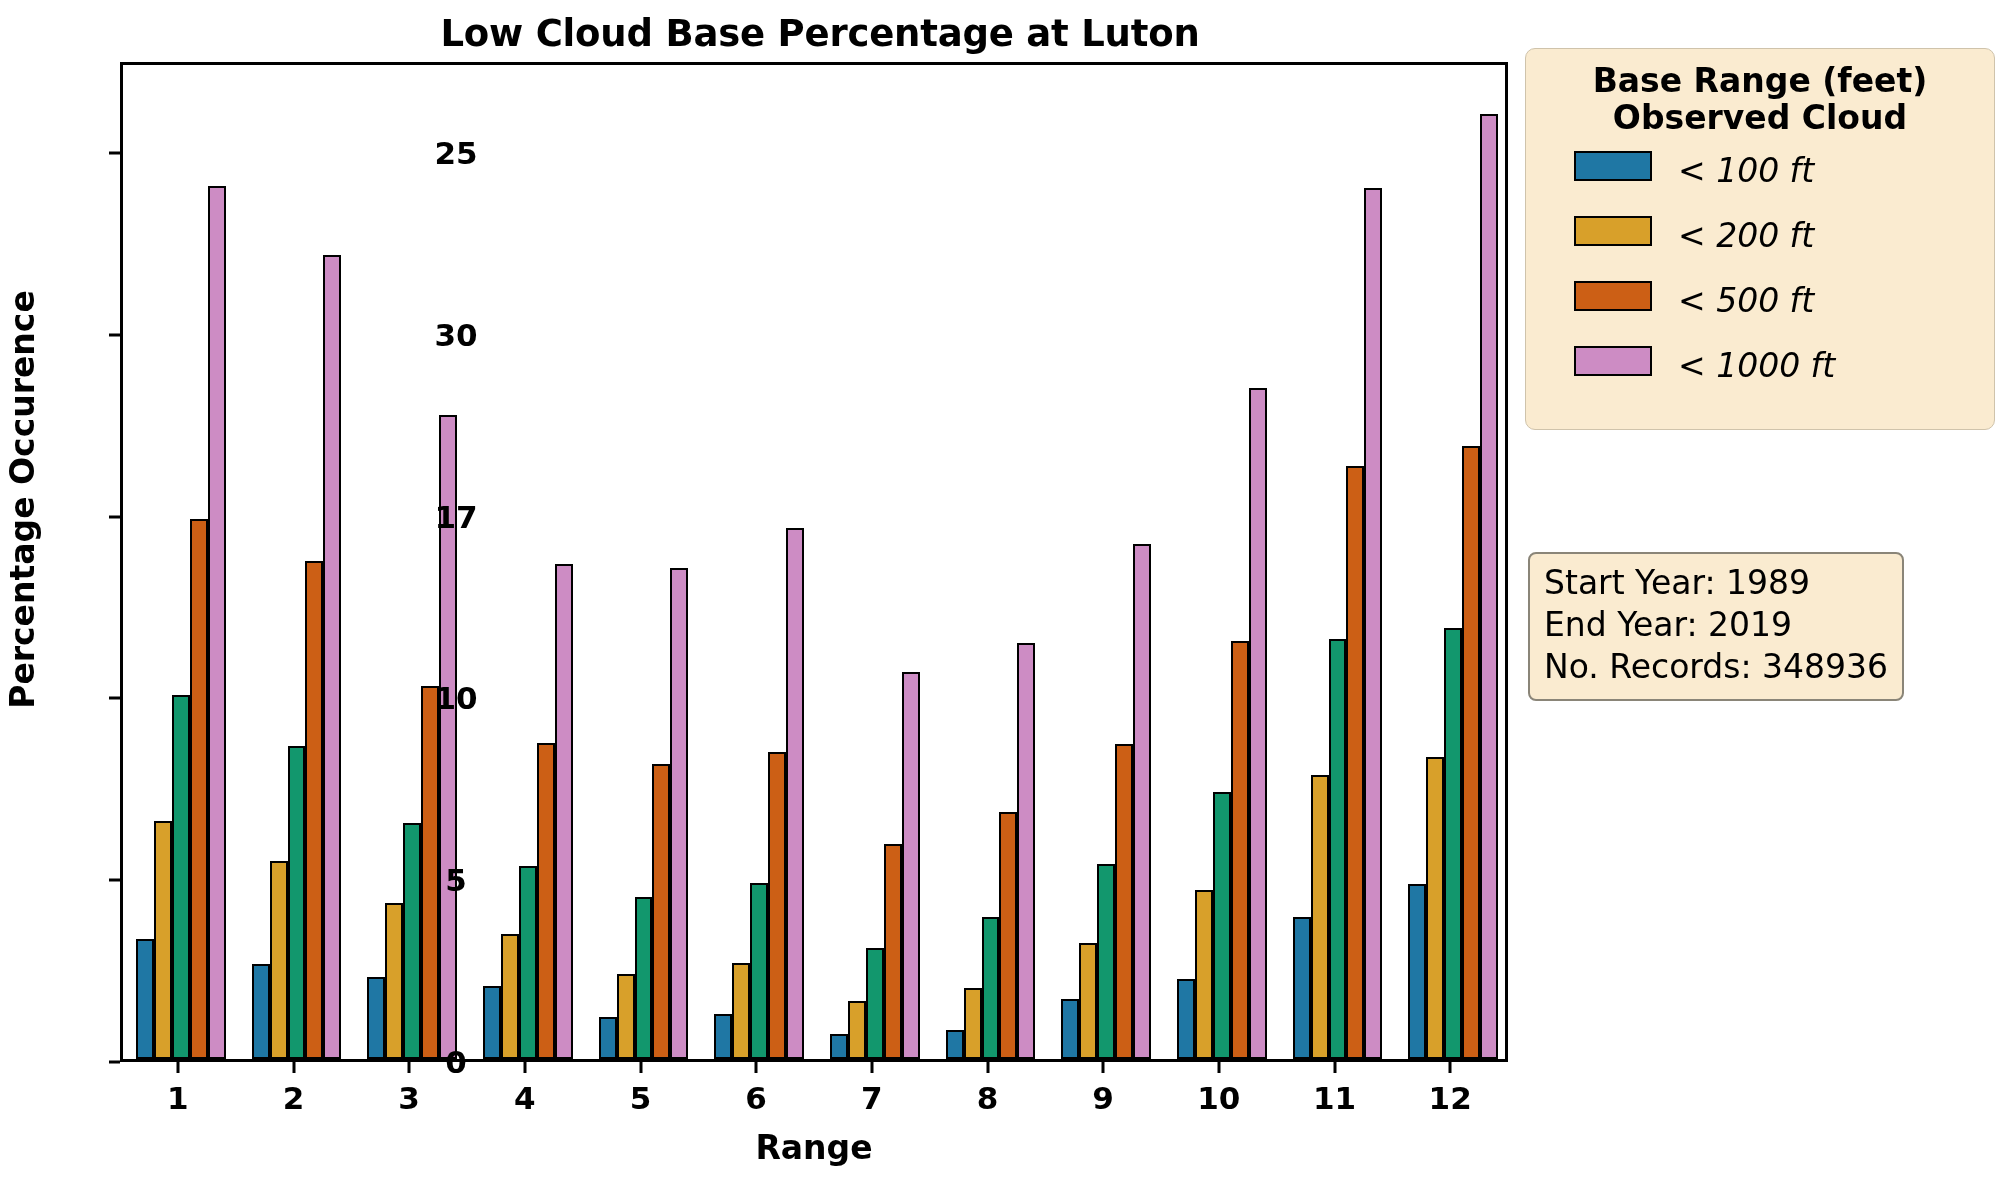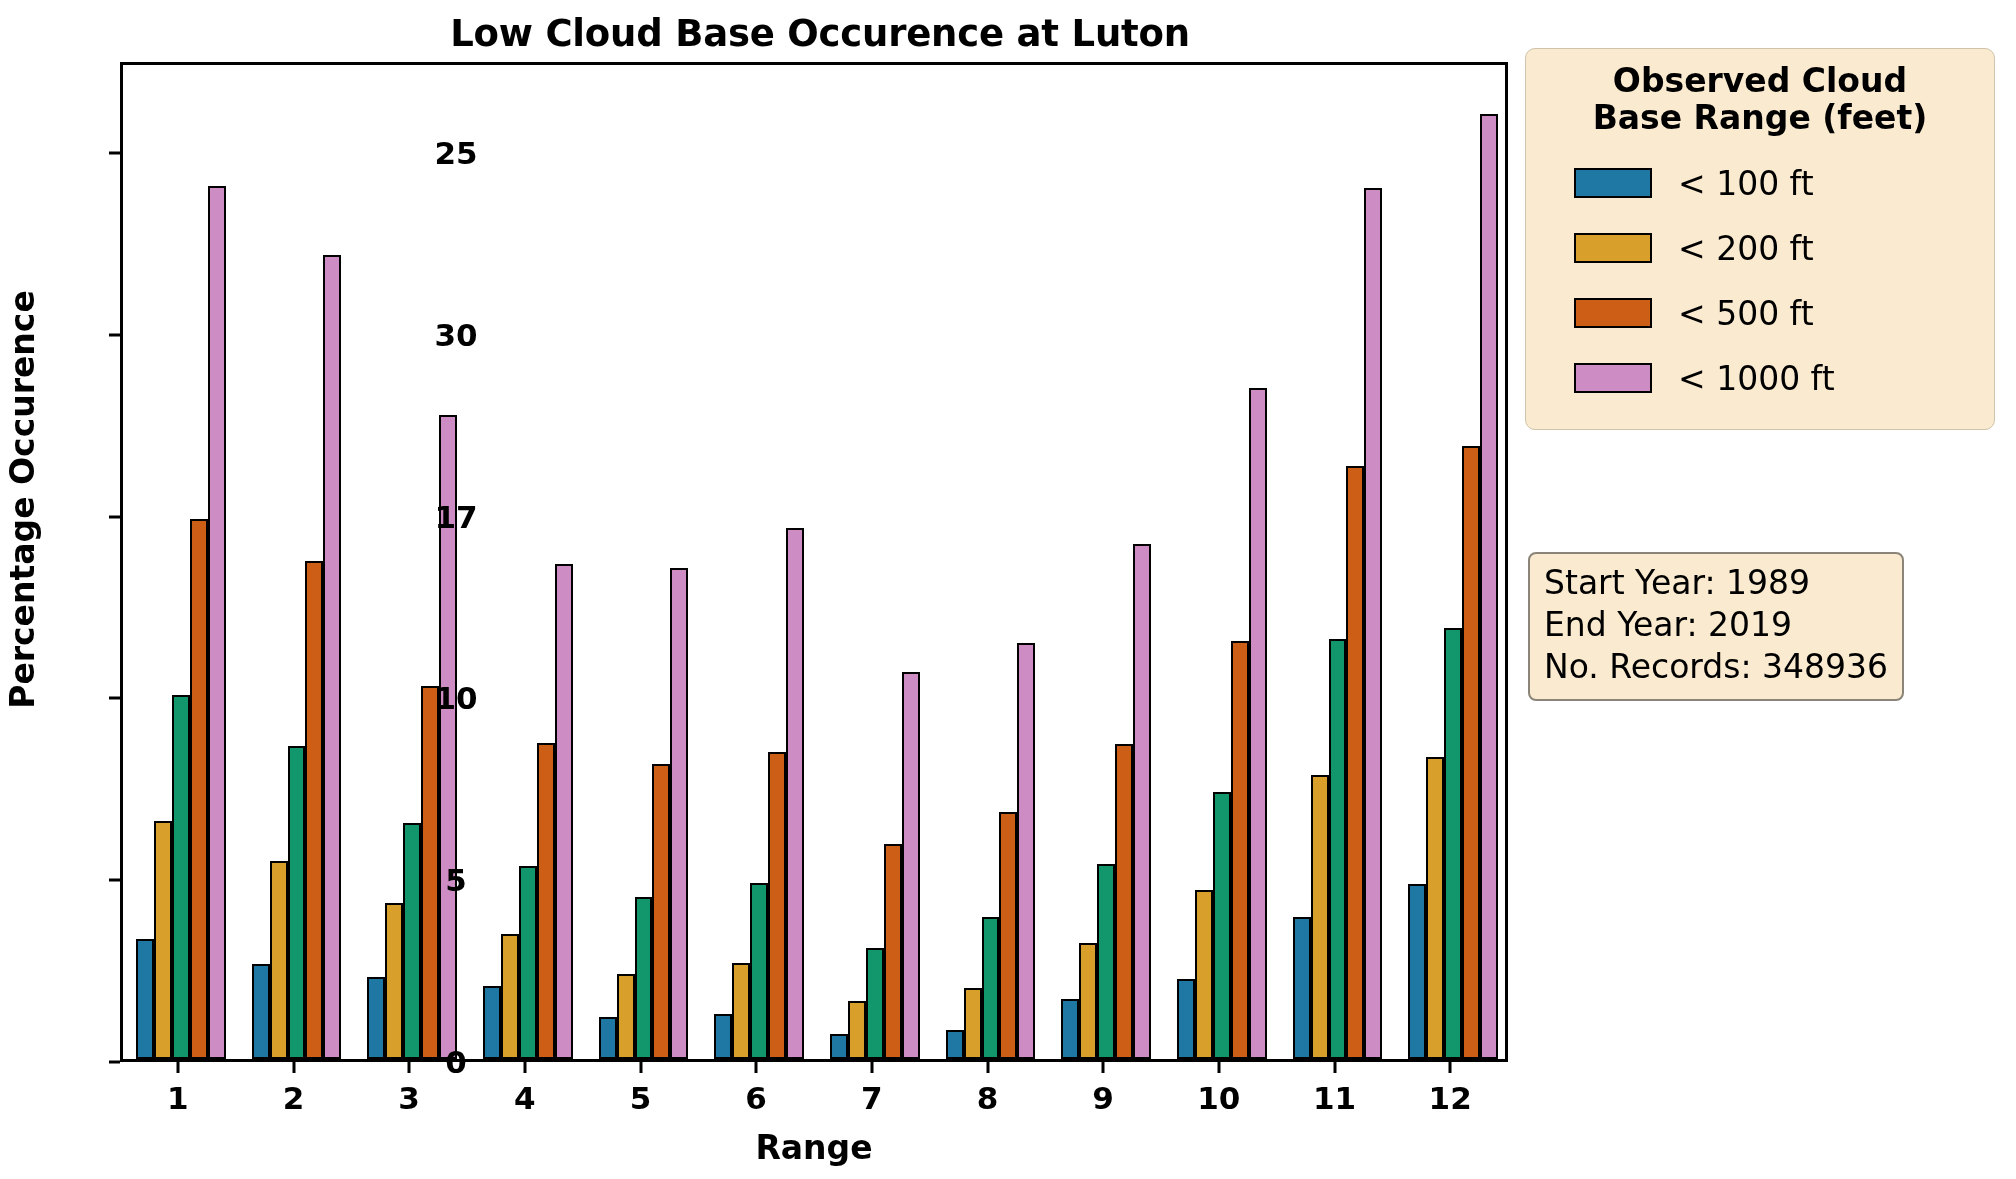--- a/index.html
+++ b/index.html
@@ -144,23 +144,23 @@
     font-size: 33px;
     font-weight: bold;
     text-align: center;
     line-height: 1.12;
     color: #000000;
     font-family: "DejaVu Sans", sans-serif;
     margin-bottom: 14px;
   }
   .legend-row {
     display: flex;
-    align-items: center;
     height: 65px;
     padding-left: 38px;
+    font-style: italic;
   }
   .legend-swatch {
     width: 78px;
     height: 30px;
     border: 2.5px solid #000000;
     box-sizing: border-box;
     flex: 0 0 auto;
   }
   .legend-text {
     margin-left: 26px;
@@ -187,21 +187,21 @@
     font-family: "DejaVu Sans", sans-serif;
     line-height: 1.28;
     white-space: nowrap;
   }
 </style>
 </head>
 <body>
 
 <div id="figure">
 
-  <div id="chart-title">Low Cloud Base Occurence at Luton</div>
+  <div id="chart-title">Low Cloud Base Percentage at Luton</div>
 
   <div id="plot-area">
     <div id="bars-layer">
         <div class="bar" style="left: 13.0125px; width: 17.9283px; height: 120px; background: rgb(31, 119, 164);"></div>
         <div class="bar" style="left: 30.9408px; width: 17.9283px; height: 238.182px; background: rgb(216, 160, 42);"></div>
         <div class="bar" style="left: 48.8692px; width: 17.9283px; height: 363.636px; background: rgb(18, 151, 109);"></div>
         <div class="bar" style="left: 66.7975px; width: 17.9283px; height: 540px; background: rgb(204, 95, 21);"></div>
         <div class="bar" style="left: 84.7258px; width: 17.9283px; height: 872.727px; background: rgb(205, 140, 196);"></div>
         <div class="bar" style="left: 128.679px; width: 17.9283px; height: 94.5455px; background: rgb(31, 119, 164);"></div>
         <div class="bar" style="left: 146.607px; width: 17.9283px; height: 198.182px; background: rgb(216, 160, 42);"></div>
@@ -298,22 +298,22 @@
       <div class="xtick-label" style="left: 1334.5px;">11</div>
       <div class="xtick-mark" style="left: 1450.17px;"></div>
       <div class="xtick-label" style="left: 1450.17px;">12</div>
     </div>
 
   <div id="ylabel">Percentage Occurence</div>
   <div id="xlabel">Range</div>
 
   <div id="legend">
     <div id="legend-title">
+      <div>Base Range (feet)</div>
       <div>Observed Cloud</div>
-      <div>Base Range (feet)</div>
     </div>
     <div id="legend-rows">
         <div class="legend-row">
           <div class="legend-swatch" style="background: rgb(31, 119, 164);"></div>
           <div class="legend-text">&lt; 100 ft</div>
         </div>
         <div class="legend-row">
           <div class="legend-swatch" style="background: rgb(216, 160, 42);"></div>
           <div class="legend-text">&lt; 200 ft</div>
         </div>

